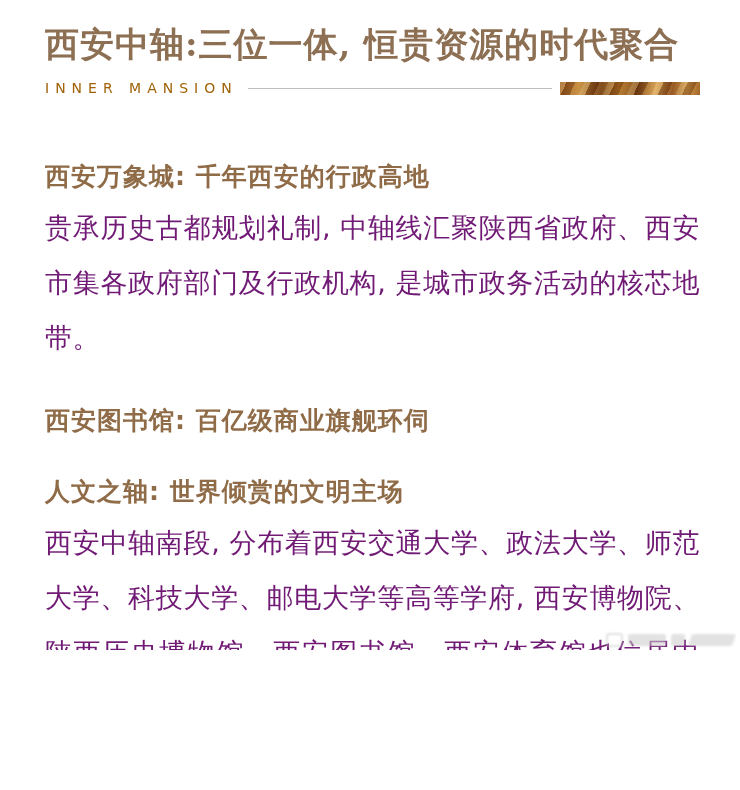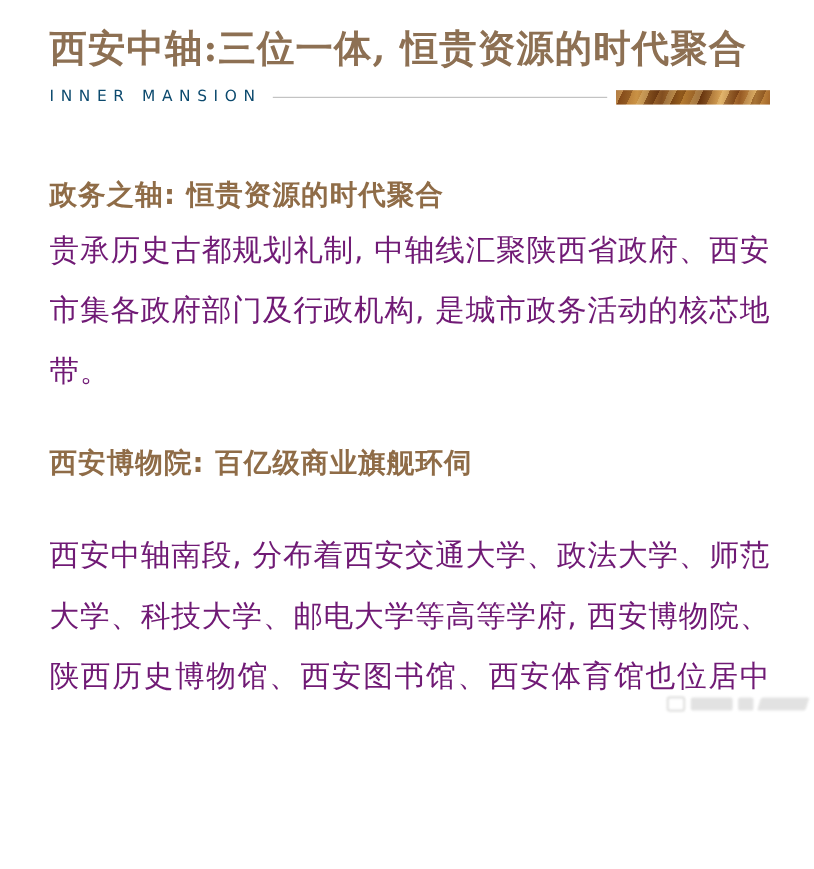--- a/index.html
+++ b/index.html
@@ -26,21 +26,21 @@
   }
   .subtitle-row {
     display: flex;
     align-items: center;
     margin-top: 16px;
     height: 18px;
   }
   .subtitle-en {
     font-size: 14px;
     letter-spacing: 6px;
-    color: #0c4a6e;
+    color: #a16207;
     white-space: nowrap;
     line-height: 1;
   }
   .subtitle-rule {
     flex: 1 1 auto;
     height: 0;
     border-top: 1px solid #bdbdbd;
     margin: 0 8px 0 10px;
   }
   .gold-bar {
@@ -105,29 +105,30 @@
 
     <h1 class="page-title">西安中轴:三位一体, 恒贵资源的时代聚合</h1>
 
     <div class="subtitle-row">
       <span class="subtitle-en">INNER MANSION</span>
       <span class="subtitle-rule"></span>
       <span class="gold-bar"></span>
     </div>
 
     <div class="section first">
-      <h2 class="section-heading">政务之轴: 恒贵资源的时代聚合</h2>
+      <h2 class="section-heading">西安万象城: 千年西安的行政高地</h2>
       <p class="section-body">贵承历史古都规划礼制, 中轴线汇聚陕西省政府、西安市集各政府部门及行政机构, 是城市政务活动的核芯地带。</p>
     </div>
 
     <div class="section">
-      <h2 class="section-heading">西安博物院: 百亿级商业旗舰环伺</h2>
+      <h2 class="section-heading">西安图书馆: 百亿级商业旗舰环伺</h2>
     </div>
 
     <div class="section">
+      <h2 class="section-heading">人文之轴: 世界倾赏的文明主场</h2>
       <p class="section-body">西安中轴南段, 分布着西安交通大学、政法大学、师范大学、科技大学、邮电大学等高等学府, 西安博物院、陕西历史博物馆、西安图书馆、西安体育馆也位居中轴线上, 萃取城市璀璨</p>
     </div>
 
   </div>
 
   <div class="watermark">
     <span class="wm-icon"></span>
     <span class="wm-blob b1"></span>
     <span class="wm-blob b2"></span>
     <span class="wm-blob b3"></span>

